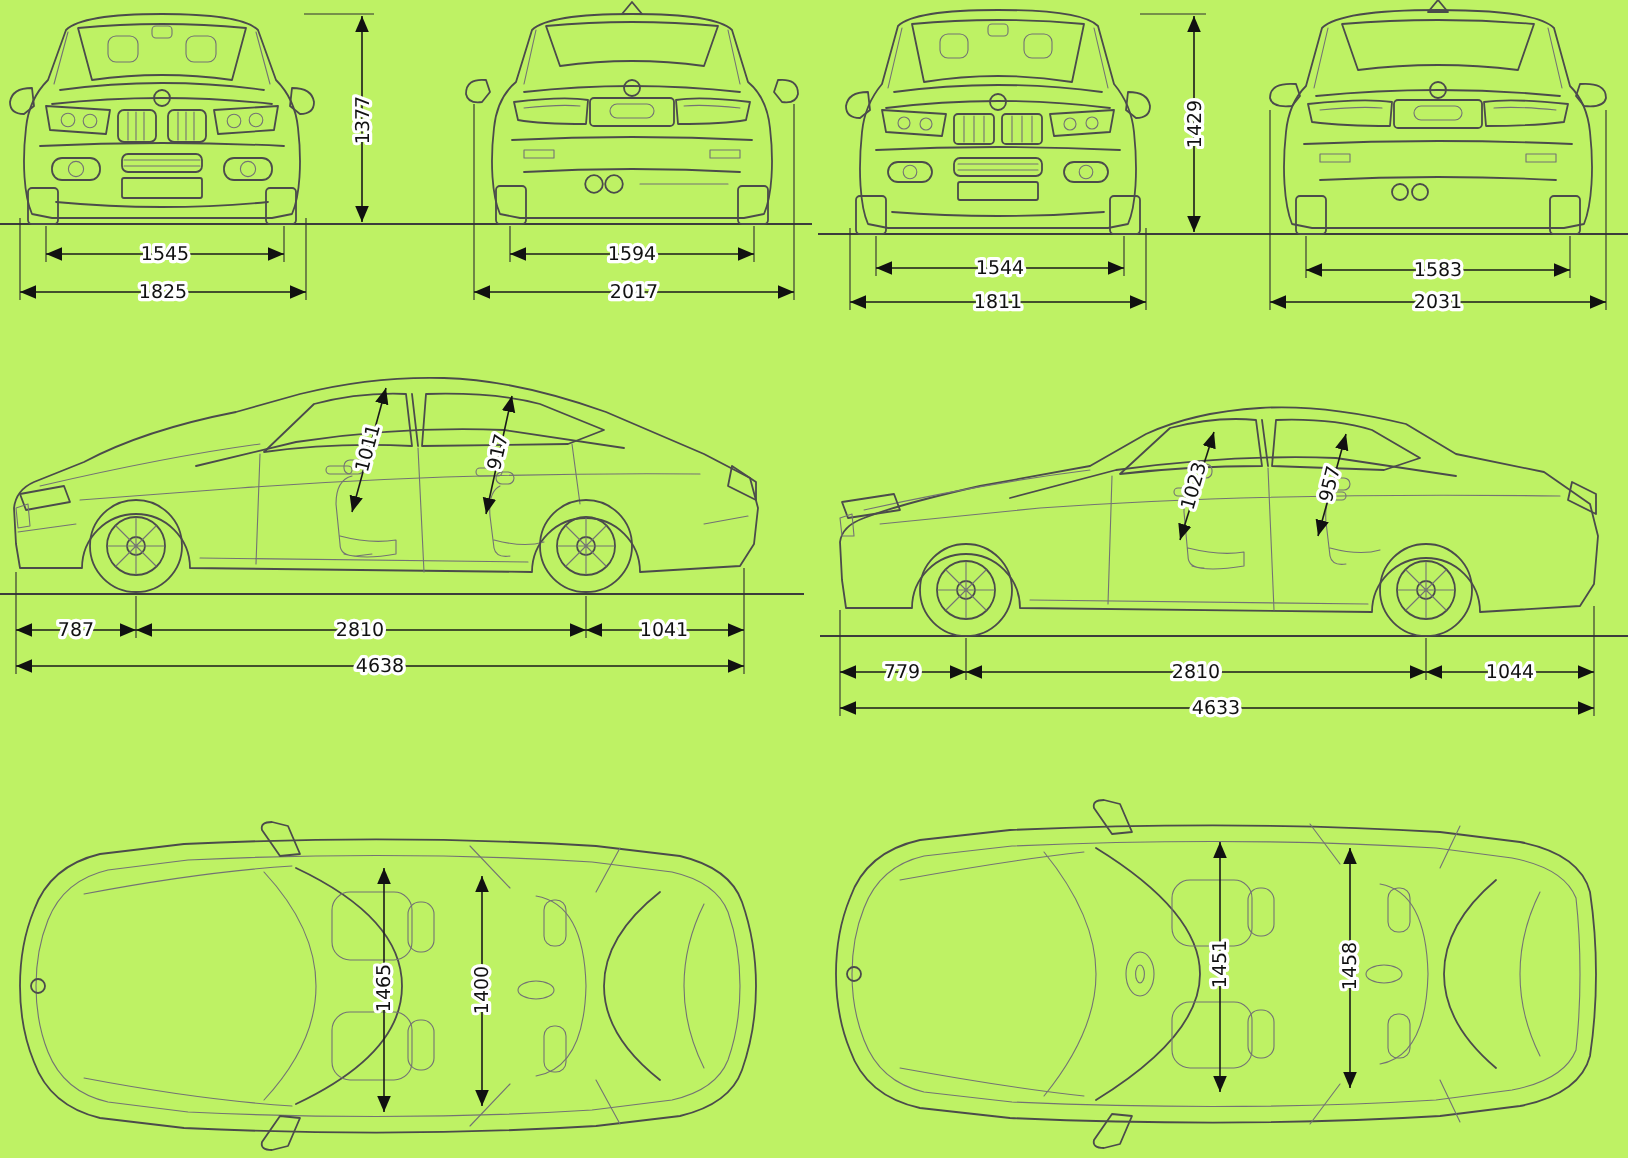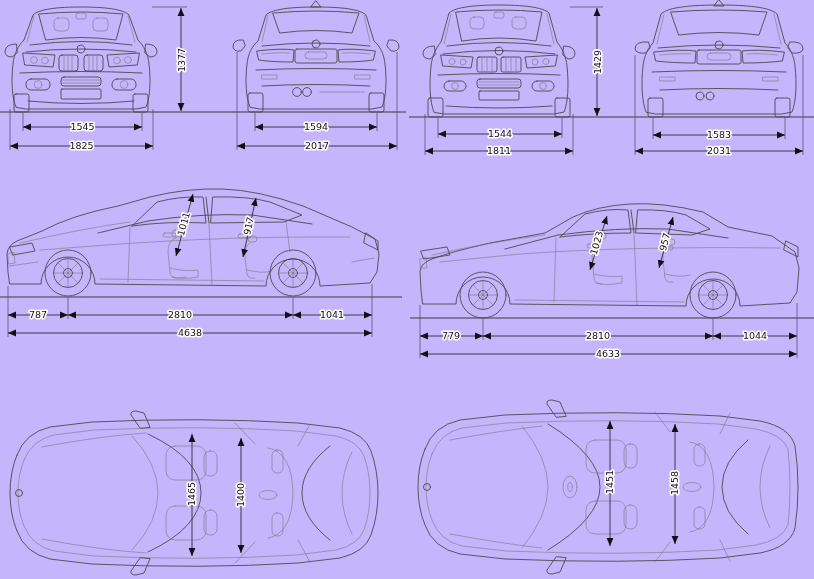--- a/index.html
+++ b/index.html
@@ -1,16 +1,16 @@
 <!DOCTYPE html>
 <html><head>
 <meta charset="utf-8">
 <style>
   html,body{margin:0;padding:0;background:#ffffff;}
-  #stage{position:relative;width:814px;height:579px;background:#c4b5fd;overflow:hidden;
+  #stage{position:relative;width:814px;height:579px;background:#bef264;overflow:hidden;
          font-family:"Liberation Sans","DejaVu Sans",sans-serif;}
   svg{display:block}
   .art{fill:none;stroke:#4b4b4b;stroke-width:0.9;stroke-linejoin:round;stroke-linecap:round;}
   .artthin{fill:none;stroke:#737373;stroke-width:0.55;stroke-linejoin:round;stroke-linecap:round;}
   .ground{fill:none;stroke:#3c3c3c;stroke-width:1.1;}
   .dim{fill:none;stroke:#1a1a1a;stroke-width:0.8;}
   .ext{fill:none;stroke:#2e2e2e;stroke-width:0.55;}
   .dtxt{font:9.5px "DejaVu Sans","Liberation Sans",sans-serif;fill:#111;text-anchor:middle;
         paint-order:stroke;stroke:#ffffff;stroke-width:3.2px;stroke-linejoin:round;}
 </style>

